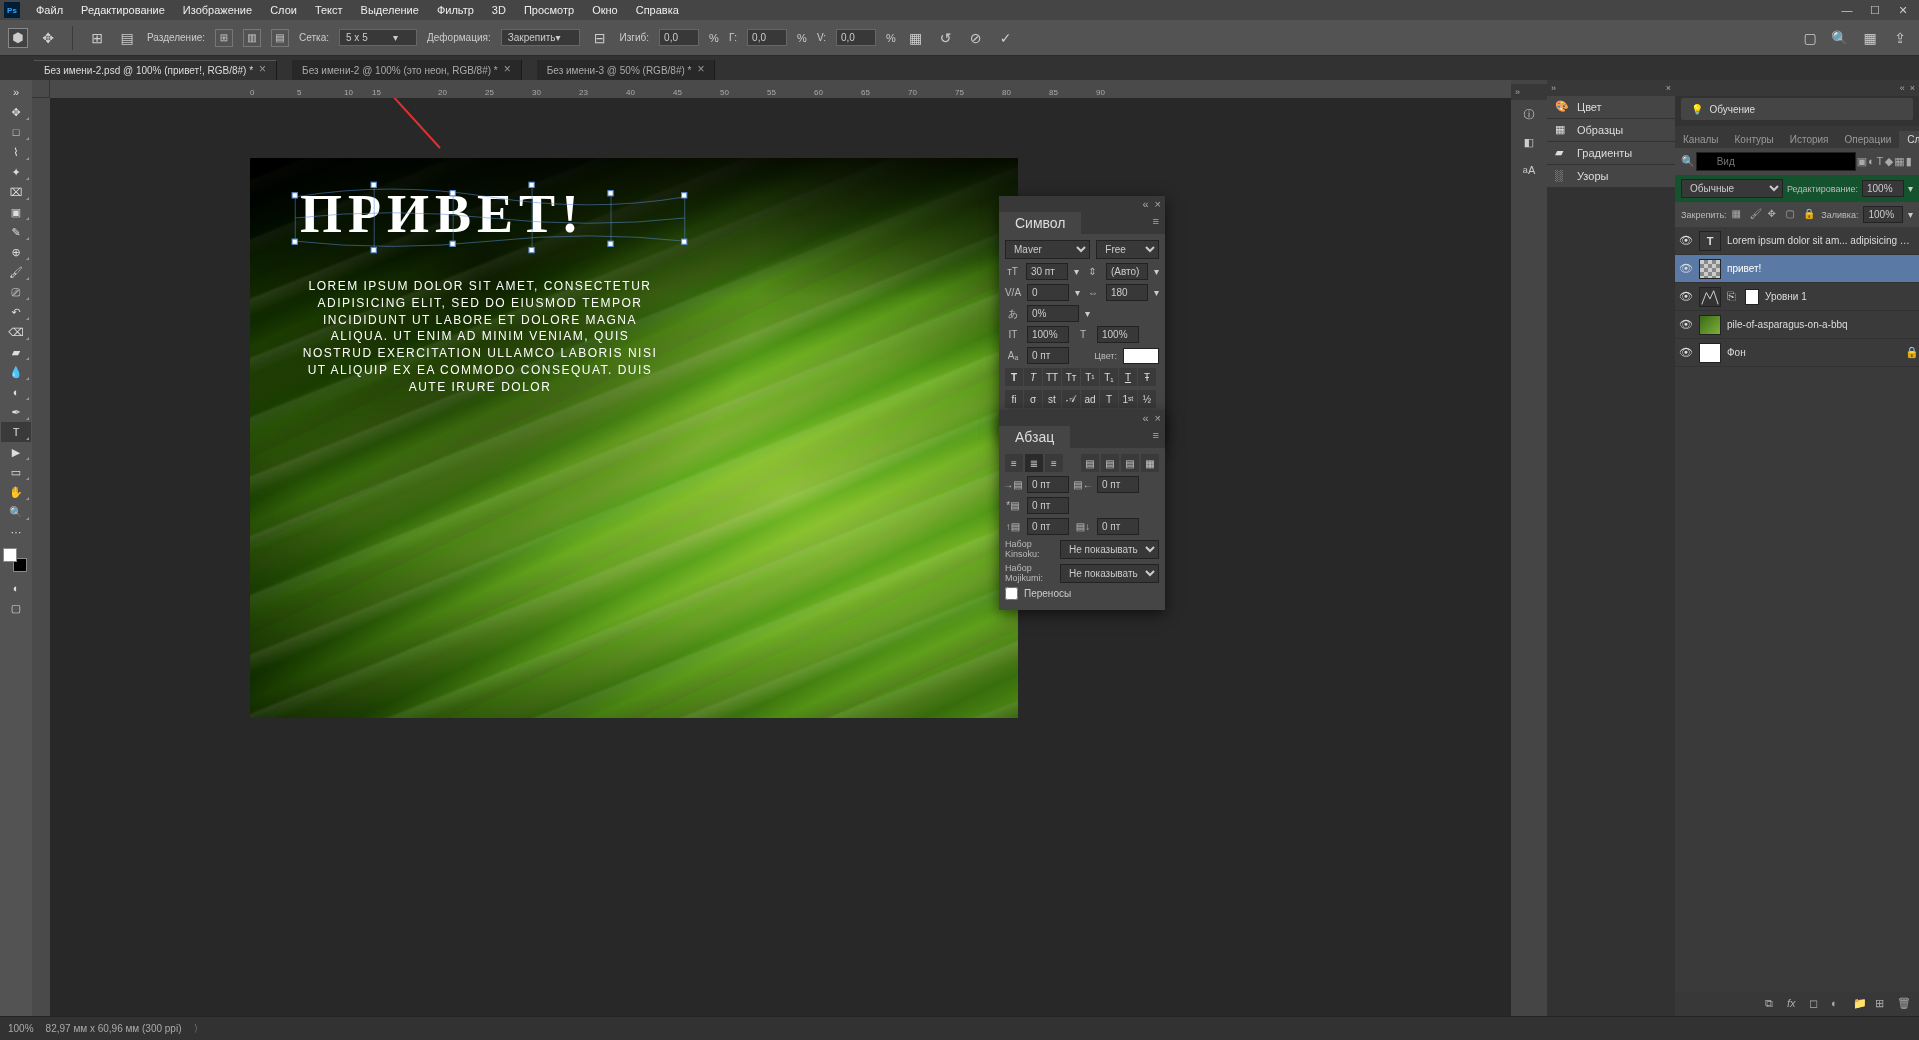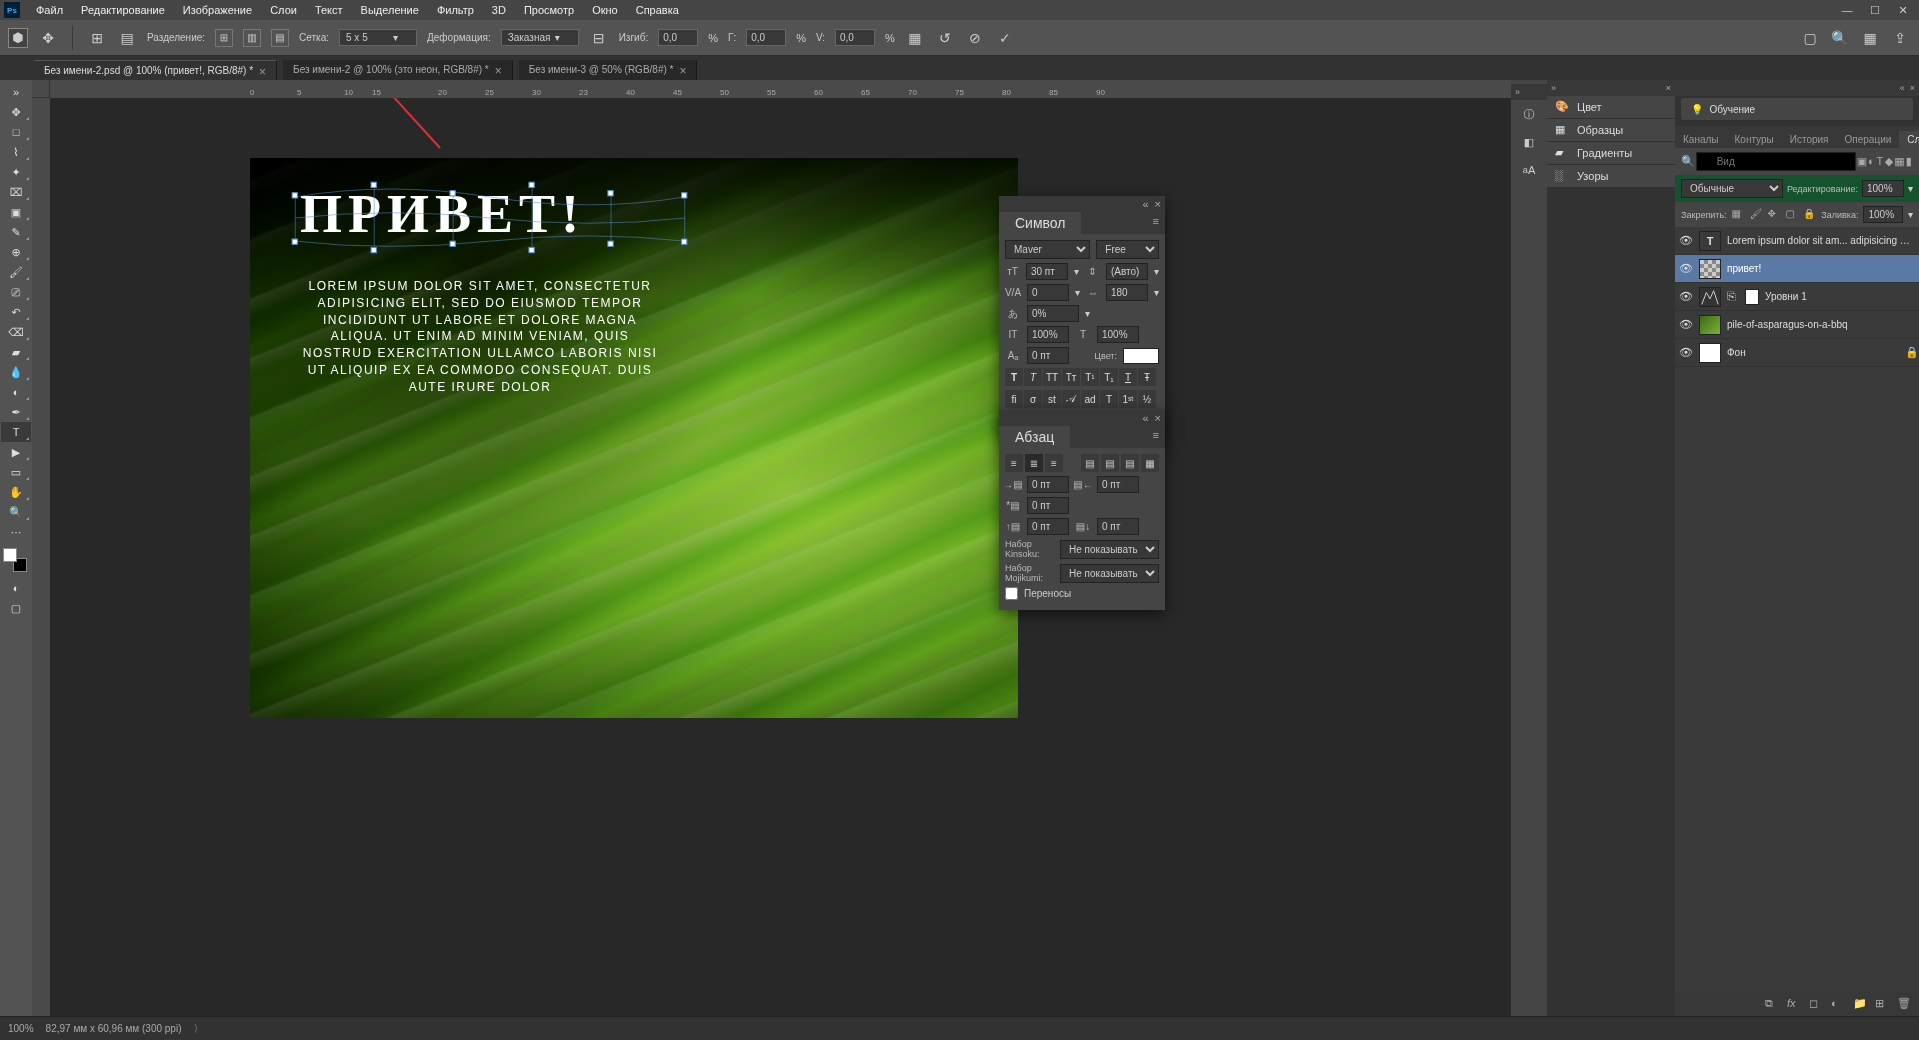--- a/index.html
+++ b/index.html
@@ -15,21 +15,21 @@
 .ob-sep{width:1px;height:24px;background:#3a3a3a;margin:0 4px}
 .ob-label{color:#ccc;font-size:10px}
 .ob-select{background:#383838;border:1px solid #666;color:#ccc;padding:2px 18px 2px 6px;font-size:10px;position:relative;min-width:60px}
 .ob-input{background:#383838;border:1px solid #666;color:#ccc;padding:2px 4px;font-size:10px;width:40px}
 .ob-icon{width:20px;height:20px;color:#ccc;display:flex;align-items:center;justify-content:center;cursor:pointer;font-size:14px}
 .ob-right{margin-left:auto;display:flex;gap:8px}
 .ob-right .ob-icon{width:22px;height:22px}
 .icon-btn{width:18px;height:18px;display:flex;align-items:center;justify-content:center;cursor:pointer;border:1px solid #777;font-size:10px}
 
 .tab-bar{height:24px;background:#323232;display:flex;align-items:flex-end;padding-left:34px}
-.doc-tab{padding:4px 10px;background:#282828;color:#aaa;font-size:10px;display:flex;align-items:flex-start;gap:6px;border-right:1px solid #1a1a1a;cursor:pointer;margin-right:6px;position:relative;height:20px}
+.doc-tab{padding:4px 10px;background:#282828;color:#aaa;font-size:10px;display:flex;align-items:flex-end;gap:6px;border-right:1px solid #1a1a1a;cursor:pointer;margin-right:15px;position:relative;height:20px}
 .doc-tab.active{background:#323232;color:#ddd;border-top:1px solid #555}
 .tab-close{color:#999;font-size:12px;cursor:pointer}
 
 .main-area{position:absolute;top:80px;left:0;right:0;bottom:24px;display:flex}
 .toolbox{width:32px;background:#535353;display:flex;flex-direction:column;padding-top:2px}
 .tool{width:30px;height:20px;display:flex;align-items:center;justify-content:center;color:#ddd;cursor:pointer;position:relative;margin:0 auto}
 .tool.active{background:#3a3a3a}
 .tool::after{content:'';position:absolute;right:2px;bottom:2px;width:0;height:0;border-left:3px solid transparent;border-bottom:3px solid #999}
 .tool.no-corner::after{display:none}
 .color-swatches{margin-top:6px;position:relative;width:24px;height:24px;margin-left:3px}
@@ -161,21 +161,21 @@
   <div class="ob-sep"></div>
   <div class="ob-icon">⊞</div>
   <div class="ob-icon">▤</div>
   <span class="ob-label">Разделение:</span>
   <div class="icon-btn">⊞</div>
   <div class="icon-btn">▥</div>
   <div class="icon-btn">▤</div>
   <span class="ob-label">Сетка:</span>
   <div class="ob-select" style="min-width:78px"><span>5 x 5</span> <span style="float:right">▾</span></div>
   <span class="ob-label">Деформация:</span>
-  <div class="ob-select" style="min-width:78px"><span>Заказная</span> <span style="float:right">▾</span></div>
+  <div class="ob-select" style="min-width:78px"><span>Закрепить</span> <span style="float:right">▾</span></div>
   <div class="ob-icon">⊟</div>
   <span class="ob-label">Изгиб:</span>
   <span class="ob-input">0,0</span>%
   <span class="ob-label">Г:</span>
   <span class="ob-input">0,0</span>%
   <span class="ob-label">V:</span>
   <span class="ob-input">0,0</span>%
   <div class="ob-icon">▦</div>
   <div class="ob-icon">↺</div>
   <div class="ob-icon">⊘</div>

